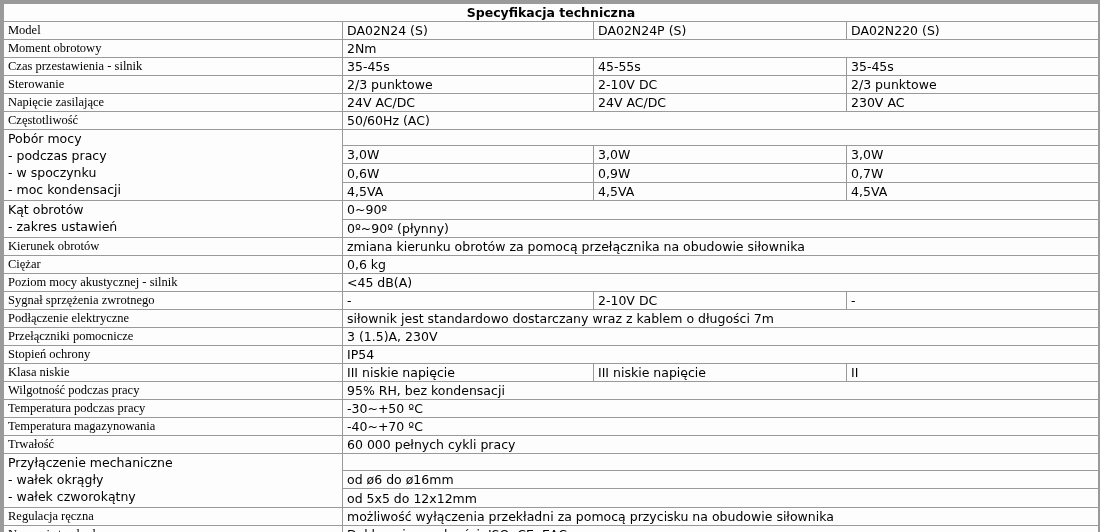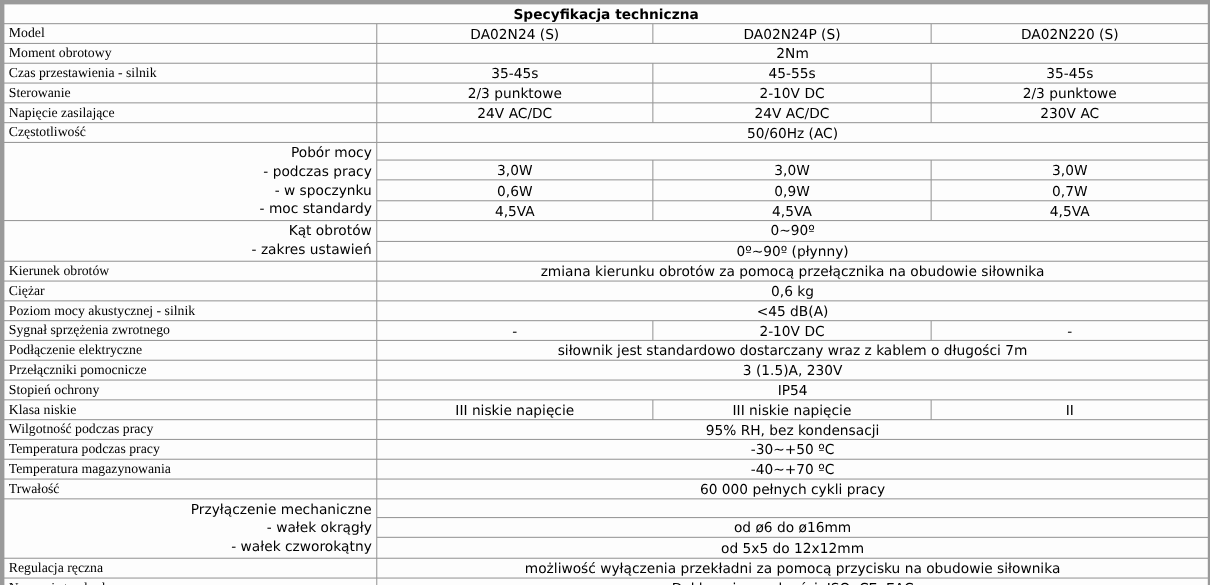--- a/index.html
+++ b/index.html
@@ -55,28 +55,27 @@
     text-align: center;
     font-weight: bold;
     font-size: 14.5px;
     line-height: 20px;
     height: 22px;
     background: #f2f2f2;
     margin-top: 23px;
   }
 
   td.label  { text-align: left; font-family: Liberation Serif, serif; }
-  td.val    { text-align: center; }
+  td.val    { text-align: left; }
 
   
   td.group-label {
     vertical-align: top;
     padding-top: 1px;
     line-height: 17px;
-    text-align: right;
   }
   td.group-label .gl {
     display: block;
     height: 17px;
   }
   td.blank { }
 </style>
 </head>
 <body>
 
@@ -130,21 +129,21 @@
       <tr>
         <td class="label">Częstotliwość</td>
         <td class="val" colspan="3">50/60Hz (AC)</td>
       </tr>
 
       <tr>
         <td class="group-label" rowspan="4">
           <span class="gl">Pobór mocy</span>
           <span class="gl">- podczas pracy</span>
           <span class="gl">- w spoczynku</span>
-          <span class="gl">- moc standardy</span>
+          <span class="gl">- moc kondensacji</span>
         </td>
         <td class="val blank" colspan="3"></td>
       </tr>
       <tr>
         <td class="val">3,0W</td>
         <td class="val">3,0W</td>
         <td class="val">3,0W</td>
       </tr>
       <tr>
         <td class="val">0,6W</td>

